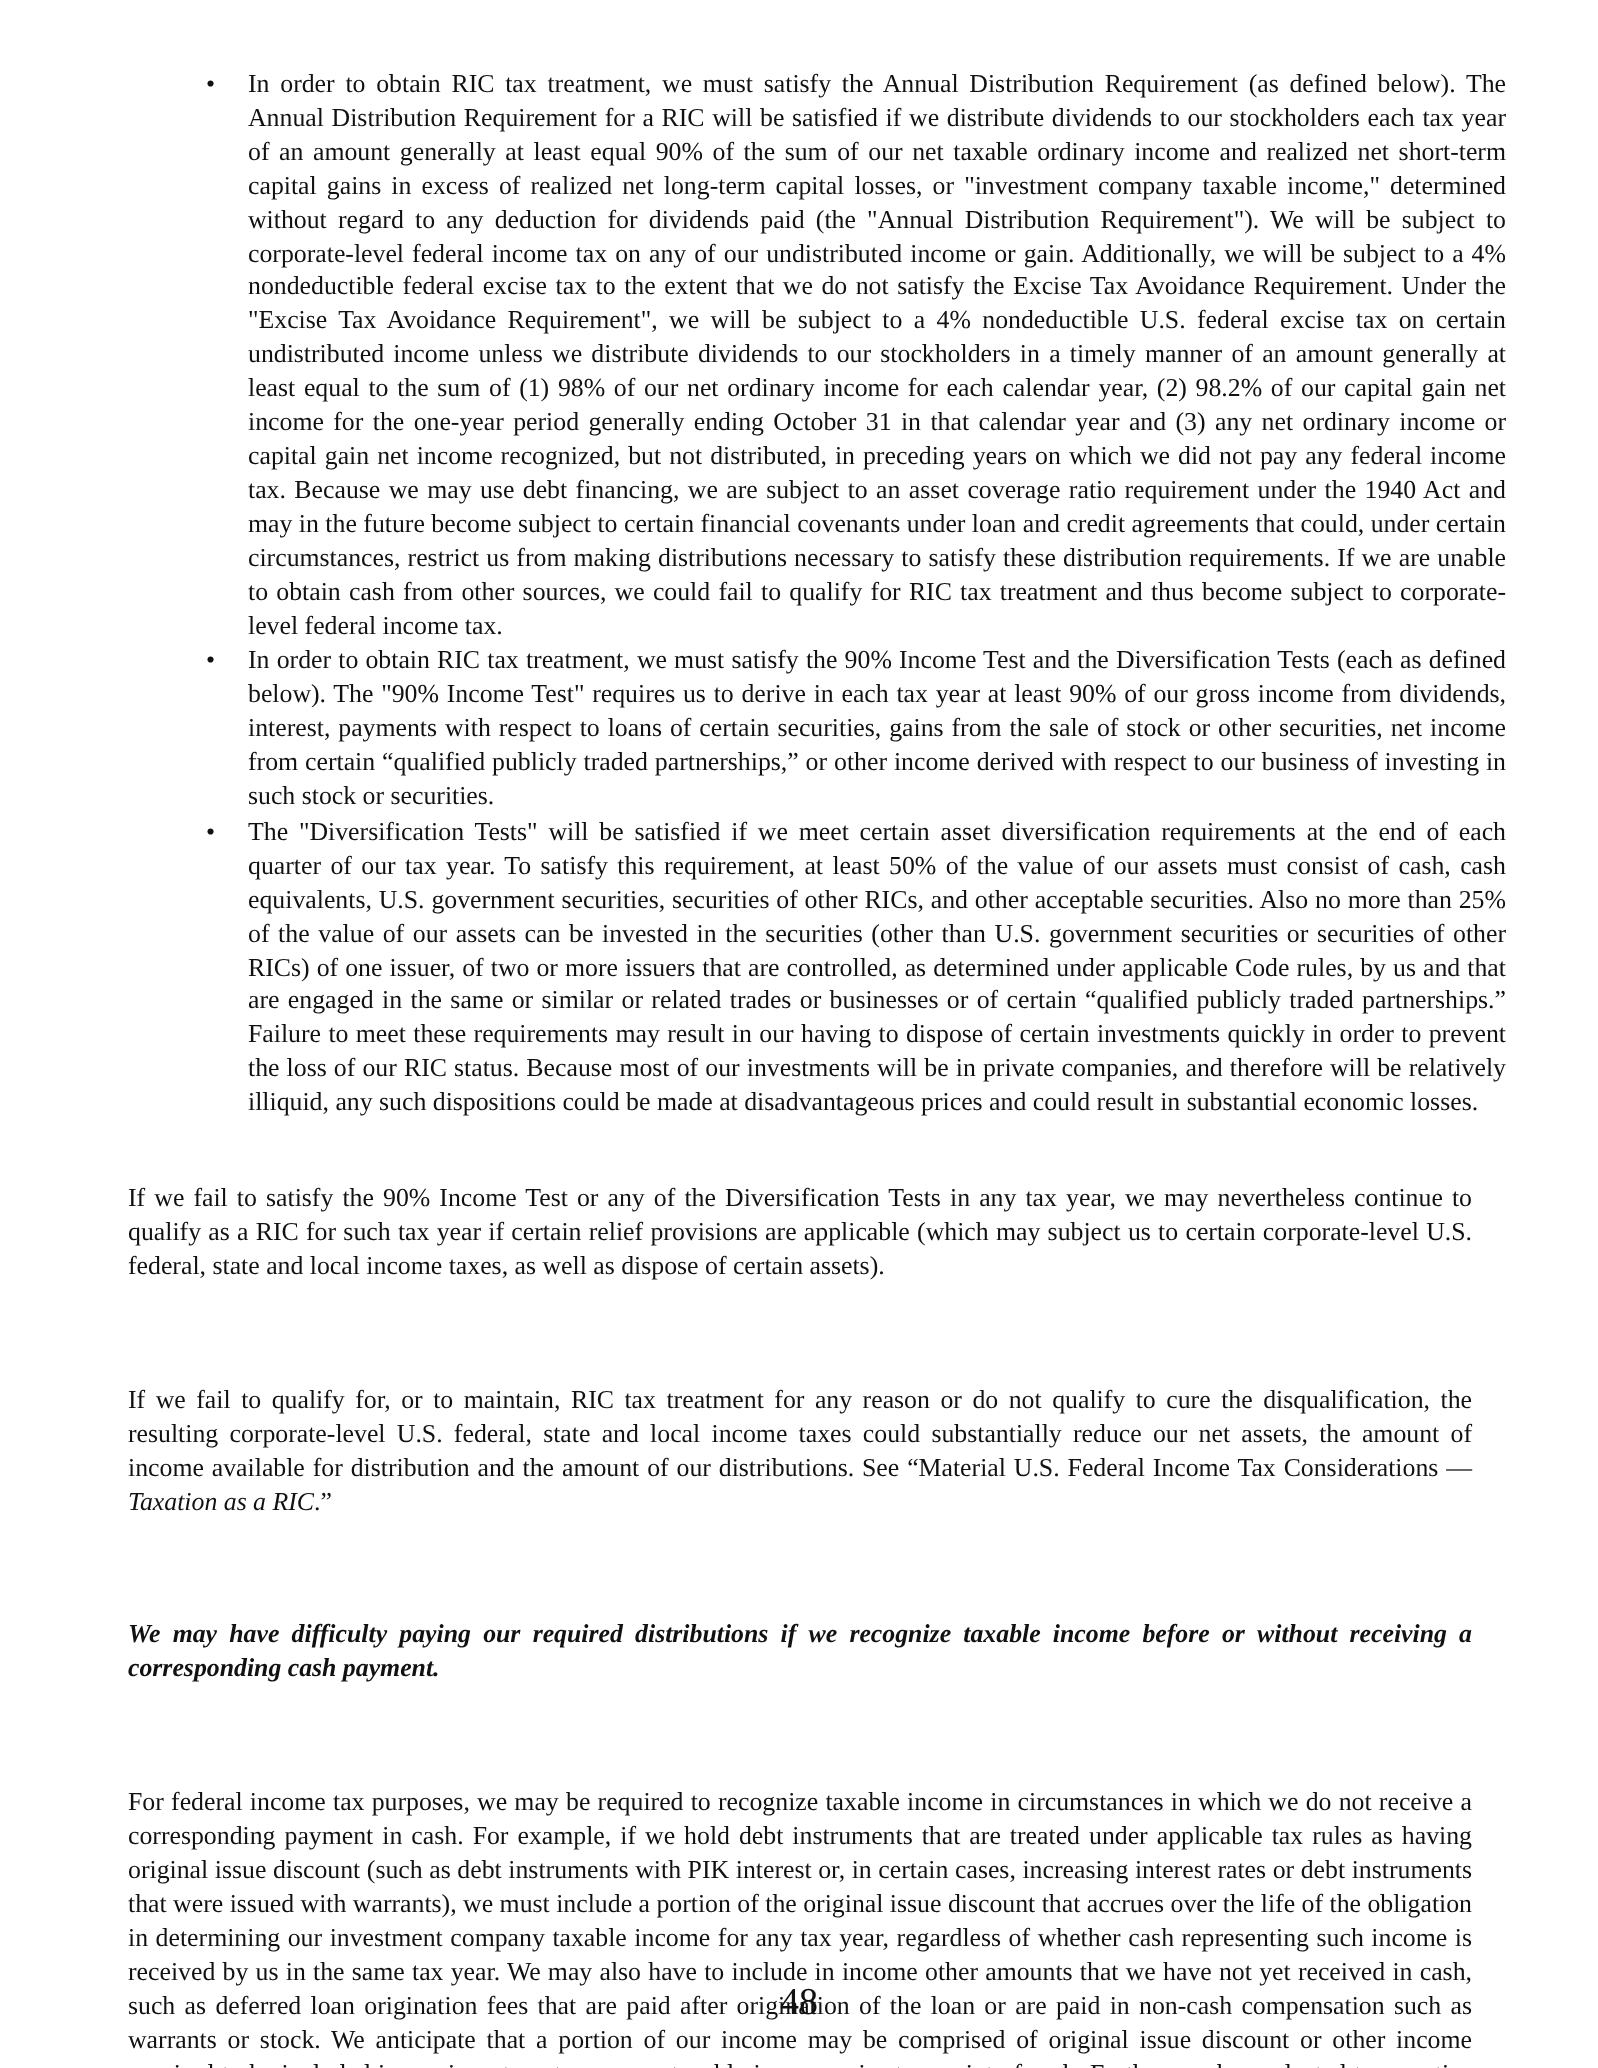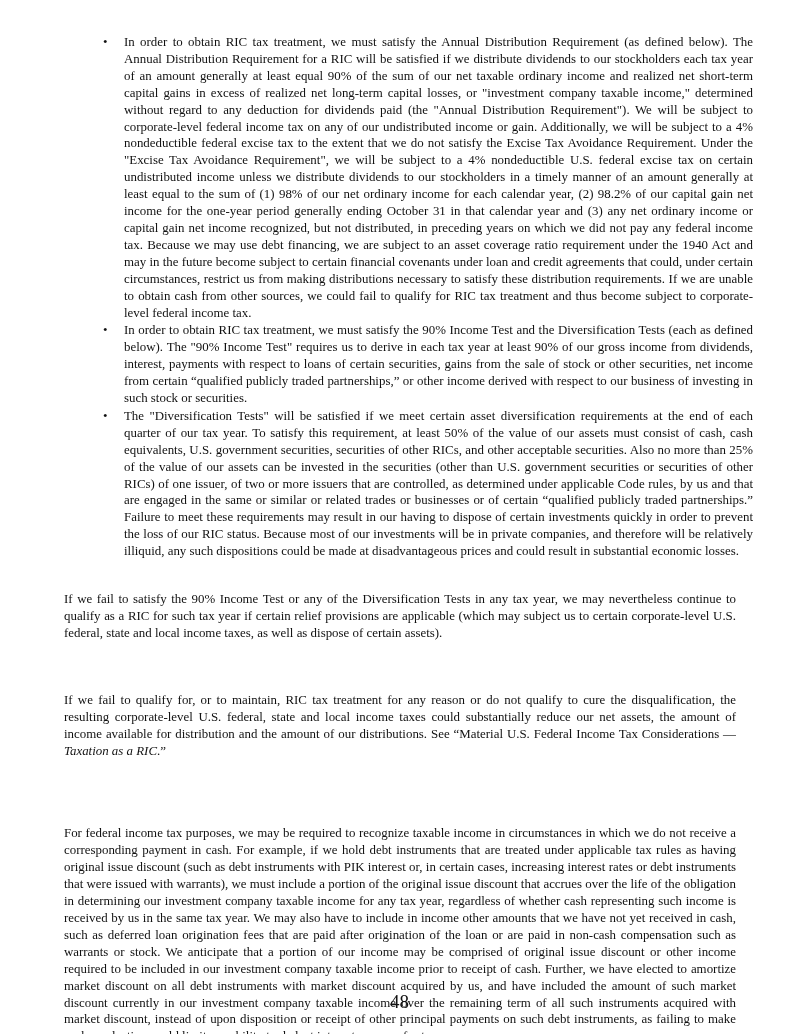--- a/index.html
+++ b/index.html
@@ -40,20 +40,21 @@
     </li>
   </ul>
 
   <div class="first-gap"></div>
   <p>If we fail to satisfy the 90% Income Test or any of the Diversification Tests in any tax year, we may nevertheless continue to qualify as a RIC for such tax year if certain relief provisions are applicable (which may subject us to certain corporate-level U.S. federal, state and local income taxes, as well as dispose of certain assets).</p>
 
   <div class="gap"></div>
   <p><span>If we fail to qualify for, or to maintain, RIC tax treatment for any reason or do not qualify to cure the disqualification, the resulting corporate-level U.S. federal, state and local income taxes could substantially reduce our net assets, the amount of income available for distribution and the amount of our distributions. See “Material U.S. Federal Income Tax Considerations — </span><i>Taxation as a RIC</i><span>.”</span></p>
 
   <div class="gap"></div>
+  <p class="heading">We may have difficulty paying our required distributions if we recognize taxable income before or without receiving a corresponding cash payment.</p>
 
   <div class="gap"></div>
   <p>For federal income tax purposes, we may be required to recognize taxable income in circumstances in which we do not receive a corresponding payment in cash. For example, if we hold debt instruments that are treated under applicable tax rules as having original issue discount (such as debt instruments with PIK interest or, in certain cases, increasing interest rates or debt instruments that were issued with warrants), we must include a portion of the original issue discount that accrues over the life of the obligation in determining our investment company taxable income for any tax year, regardless of whether cash representing such income is received by us in the same tax year. We may also have to include in income other amounts that we have not yet received in cash, such as deferred loan origination fees that are paid after origination of the loan or are paid in non-cash compensation such as warrants or stock. We anticipate that a portion of our income may be comprised of original issue discount or other income required to be included in our investment company taxable income prior to receipt of cash. Further, we have elected to amortize market discount on all debt instruments with market discount acquired by us, and have included the amount of such market discount currently in our investment company taxable income over the remaining term of all such instruments acquired with market discount, instead of upon disposition or receipt of other principal payments on such debt instruments, as failing to make such an election could limit our ability to deduct interest expense for tax purposes.</p>
 
   <div class="gap"></div>
   <p>Because any original issue discount or other amounts accrued will be included in our investment company taxable income for the tax year of the accrual, we may be required to make a distribution to our stockholders in order to satisfy the Annual Distribution Requirement</p>
 </div>
 
 <div class="page-number">48</div>
 

